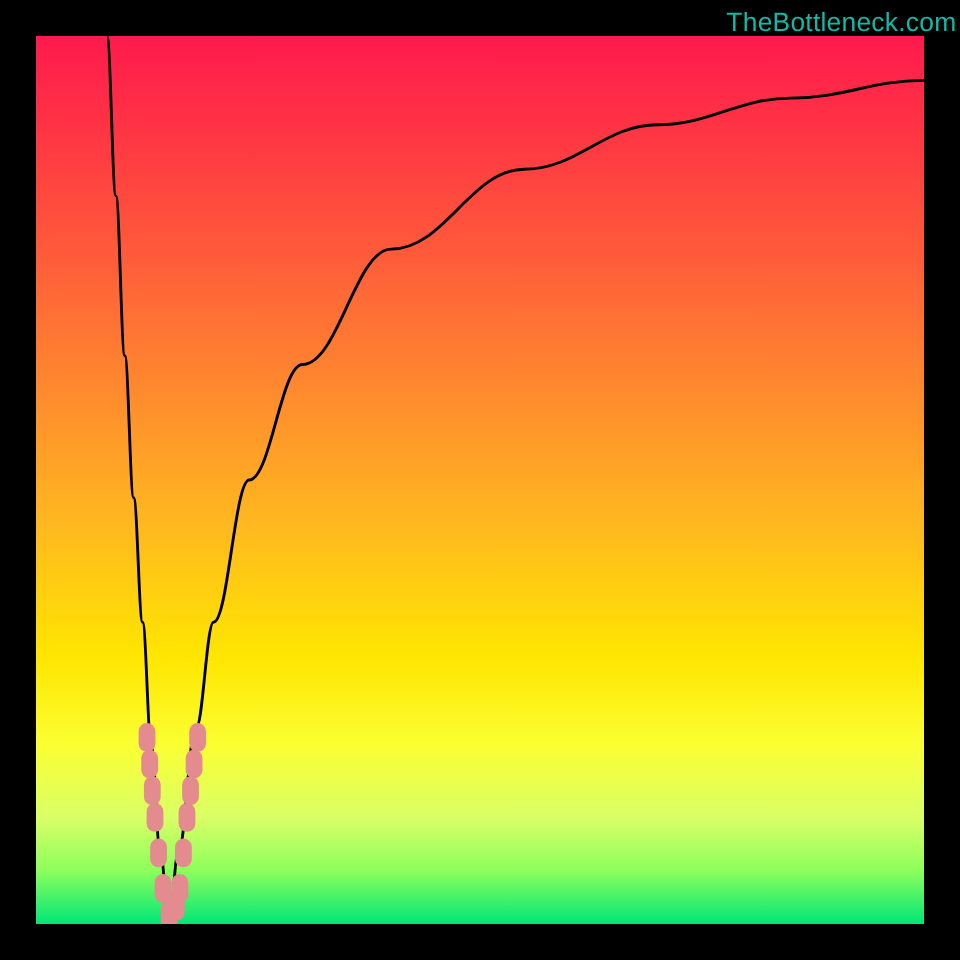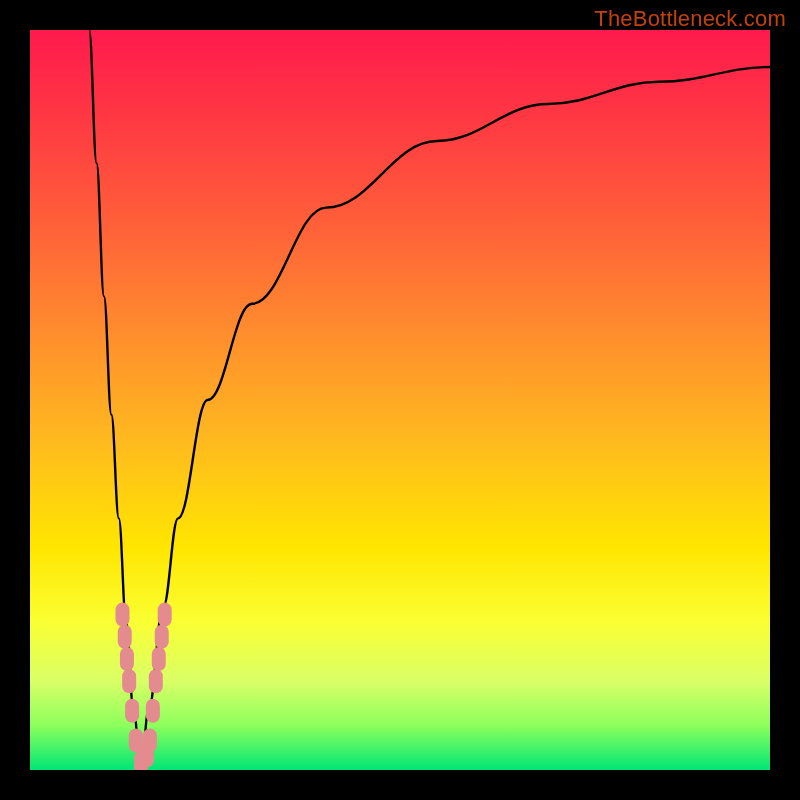--- a/index.html
+++ b/index.html
@@ -34,22 +34,22 @@
       #ffe600 70%,
       #faff33 80%,
       #d9ff66 88%,
       #8cff5c 94%,
       #00e676 100%
     );
   }
   .watermark {
     position: absolute;
     top: 6px;
-    right: 14px;
-    color: #c2410c;
+    right: 3px;
+    color: #14b8a6;
     font-size: 22px;
     font-weight: 400;
     letter-spacing: 0.2px;
     user-select: none;
   }
   svg.curve-layer {
     position: absolute;
     left: 0;
     top: 0;
   }

